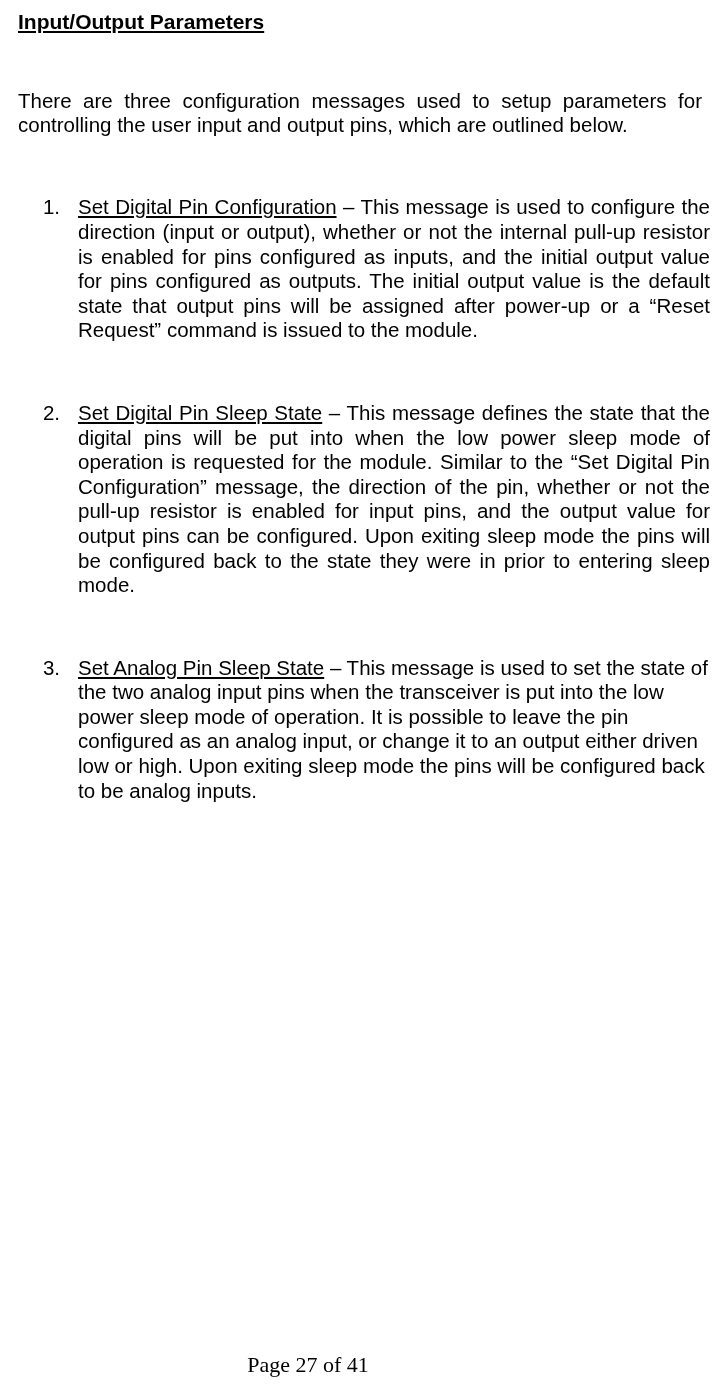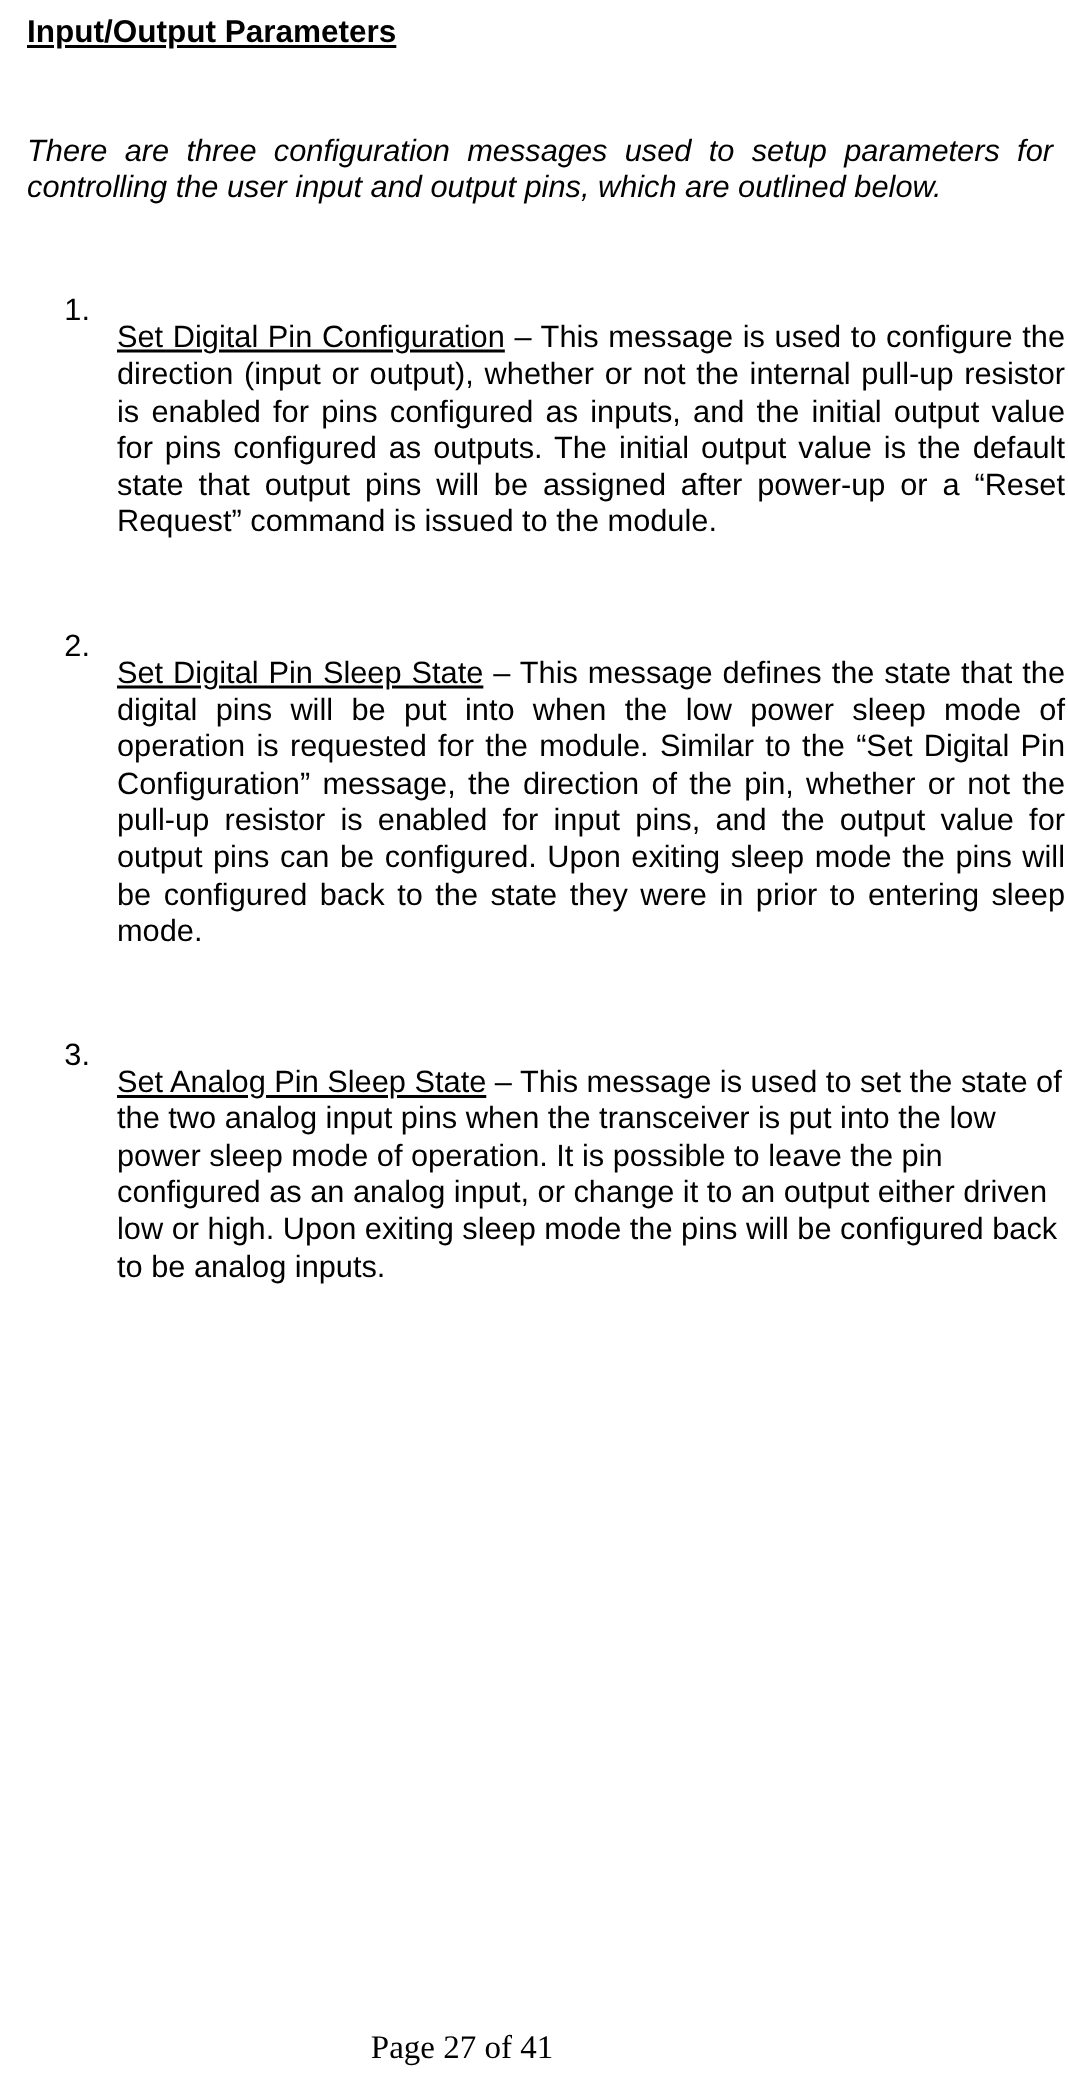--- a/index.html
+++ b/index.html
@@ -22,21 +22,20 @@
     font-size: 21px;
     font-weight: bold;
     text-decoration: underline;
     margin: 0 0 55px 2px;
   }
   .intro {
     font-size: 20.5px;
     margin: 0 10px 58px 2px;
     text-align: justify;
     line-height: 1.18;
-    font-style: italic;
   }
   .list {
     margin: 0 2px 0 2px;
   }
   .list-item {
     display: flex;
     font-size: 20.5px;
     margin-bottom: 58px;
     line-height: 1.2;
   }
@@ -45,21 +44,20 @@
   }
   .num-col {
     width: 60px;
     flex: 0 0 60px;
     text-align: right;
     padding-right: 18px;
     box-sizing: border-box;
   }
   .body-col {
     flex: 1 1 auto;
-    margin-top: 18px;
   }
   .body-justify {
     text-align: justify;
   }
   .term {
     text-decoration: underline;
   }
   .footer {
     position: absolute;
     bottom: 22px;

